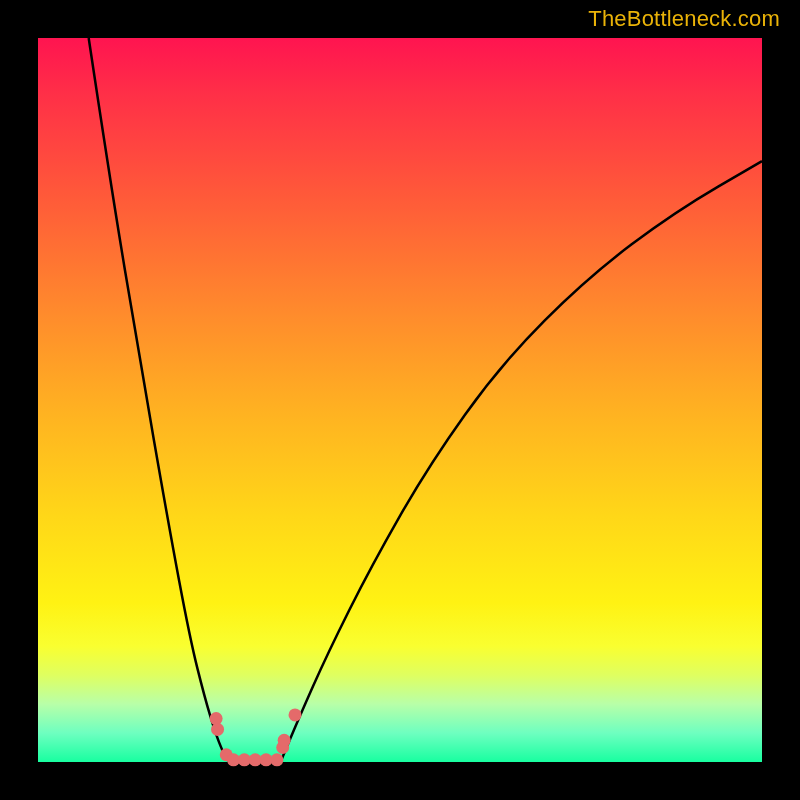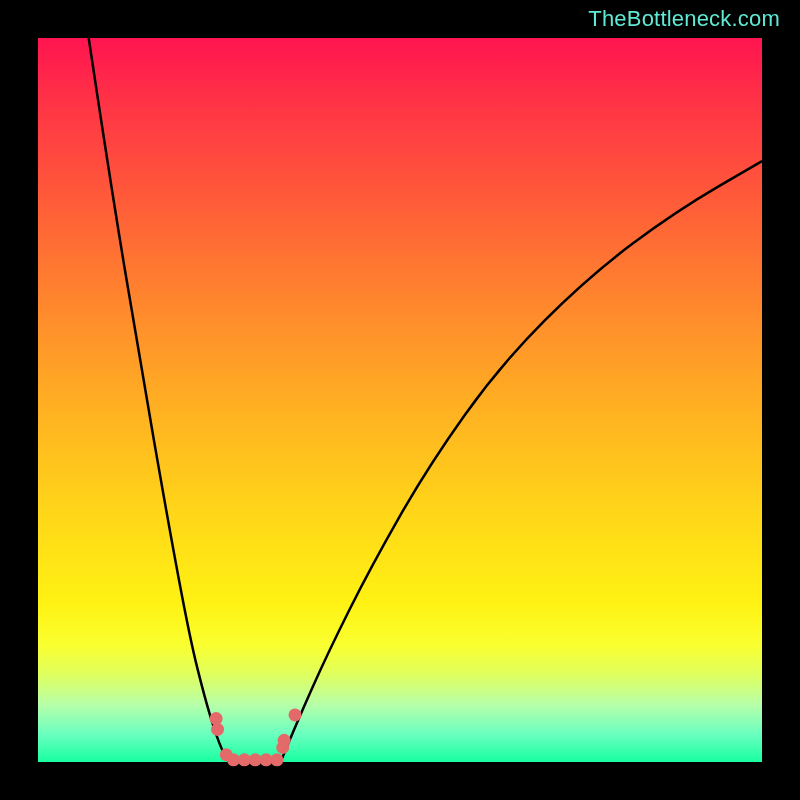--- a/index.html
+++ b/index.html
@@ -38,21 +38,21 @@
       #dfff60 88%,
       #b8ffa8 92%,
       #6effc0 96%,
       #18ffa0 100%
     );
   }
   .watermark {
     position: absolute;
     top: 6px;
     right: 20px;
-    color: #5eead4;
+    color: #eab308;
     font-size: 22px;
     font-weight: 500;
     letter-spacing: 0.2px;
     pointer-events: none;
   }
   svg.curve {
     position: absolute;
     top: 0;
     left: 0;
     width: 724px;

